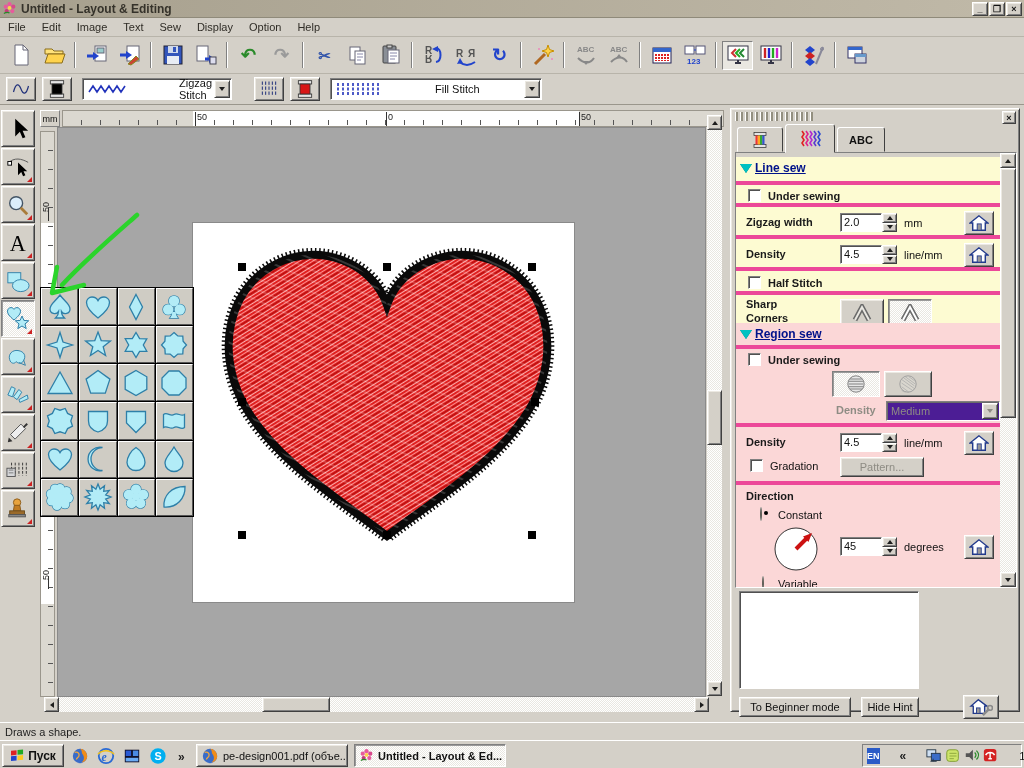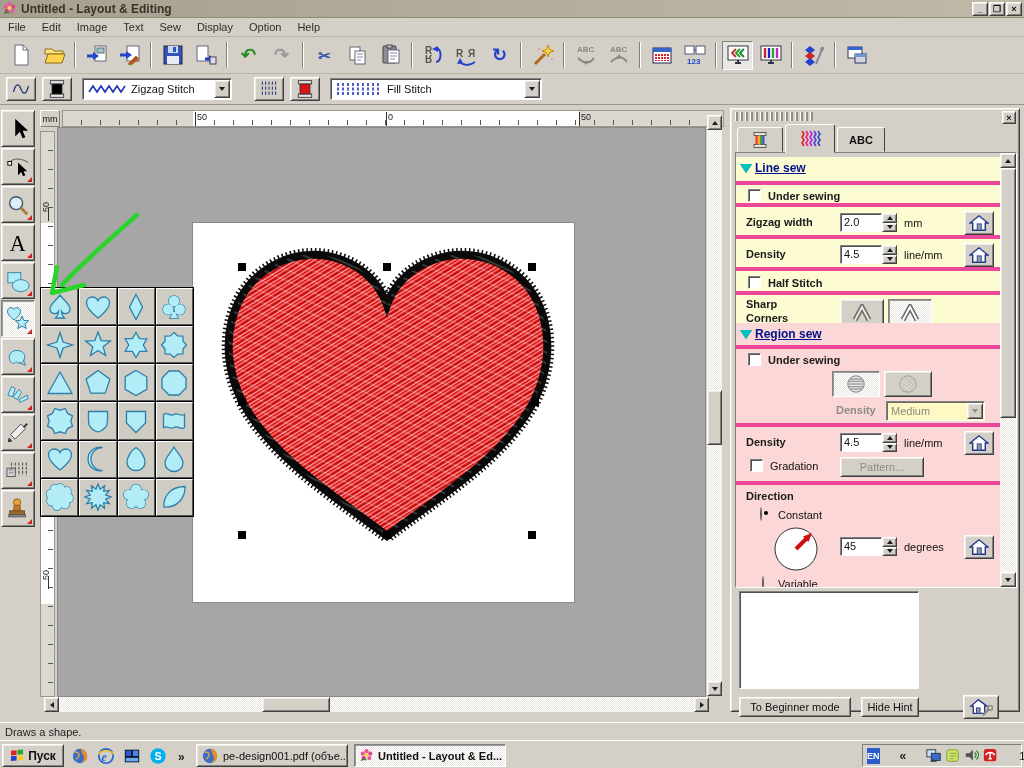--- a/index.html
+++ b/index.html
@@ -20,21 +20,21 @@
   #menubar{position:absolute;left:0;top:18px;width:1024px;height:19px;background:#d4d0c8;display:flex;align-items:center;border-bottom:1px solid #b8b4aa;}
   .menu-item{padding:2px 8px;color:#2f2c26;}
   
   #toolbar{position:absolute;left:0;top:37px;width:1024px;height:37px;display:flex;align-items:center;padding-left:4px;border-bottom:1px solid #b8b4aa;}
   .tb-btn{width:31px;height:29px;display:flex;align-items:center;justify-content:center;margin:0 1px;background:transparent;border:1px solid transparent;}
   .tb-btn.tb-pressed{border:1px solid;border-color:#808080 #fff #fff #808080;background:#e9e7e1;}
   .tb-sep{width:2px;height:26px;border-left:1px solid #808080;border-right:1px solid #ffffff;margin:0 4px;}
   .glyph{font-size:18px;font-weight:bold;line-height:1;}
   #stitchbar{position:absolute;left:0;top:74px;width:1024px;height:31px;display:flex;align-items:center;border-bottom:1px solid #9a968c;}
   .sb-btn{width:30px;height:24px;display:flex;align-items:center;justify-content:center;margin-left:6px;}
-  .combo{height:22px;background:#fff;display:flex;align-items:center;padding-left:4px;position:relative;}
+  .combo{height:22px;background:#fff;display:flex;align-items:center;padding-left:4px;position:relative;gap:48px;}
   .combo .combo-btn{position:absolute;right:1px;top:1px;bottom:1px;width:16px;display:flex;align-items:center;justify-content:center;}
   .tri{width:0;height:0;display:inline-block;}
   .tri-up{border-left:3px solid transparent;border-right:3px solid transparent;border-bottom:4px solid #1d1d1d;}
   .tri-down{border-left:3px solid transparent;border-right:3px solid transparent;border-top:4px solid #1d1d1d;}
   .tri-left{border-top:3px solid transparent;border-bottom:3px solid transparent;border-right:4px solid #1d1d1d;}
   .tri-right{border-top:3px solid transparent;border-bottom:3px solid transparent;border-left:4px solid #1d1d1d;}
   
   #main{position:absolute;left:0;top:105px;width:1024px;height:617px;background:#d4d0c8;}
   #toolpalette{position:absolute;left:1px;top:5px;width:35px;}
   .tool-btn{width:34px;height:37px;display:flex;align-items:center;justify-content:center;position:relative;margin-bottom:1px;}
@@ -942,21 +942,21 @@
             </span>
           <span class="btn-label raised abs" style="left:148px;top:22px;width:48px;height:26px;">
               <span>
                 <svg viewBox="0 0 22 22" width="20" height="20">
                   <circle cx="11" cy="11" r="9" fill="#d9d6ce" stroke="#9a9a9a"></circle>
                   <path d="M4 6l14 10M4 10l12 8M6 4l12 9M4 14l8 6M8 3l11 8M4 18l4 2M12 3l7 5" stroke="#aaa" stroke-width="0.8"></path>
                 </svg>
               </span>
             </span>
           <span class="abs pgray" style="left:100px;top:55px;">Density</span>
-          <div class="combo sunken abs" style="left:150px;top:52px;width:99px;height:20px;background:#fef9c3;color:#8e8c84;">
+          <div class="combo sunken abs" style="left:150px;top:52px;width:114px;height:20px;background:#4c1d95;color:#8e8c84;">
             <span>Medium</span>
             <span class="combo-btn raised">
                 <i class="tri tri-down" style="border-top-color:#8e8c84;"></i>
               </span>
           </div>
         </div>
         <div class="prow" style="top:100px;height:32px;">
           <span class="abs plabel" style="left:10px;top:9px;">Density</span>
           <div class="spin abs" style="left:104px;top:6px;">
             <div class="spin-val field">4.5</div>

